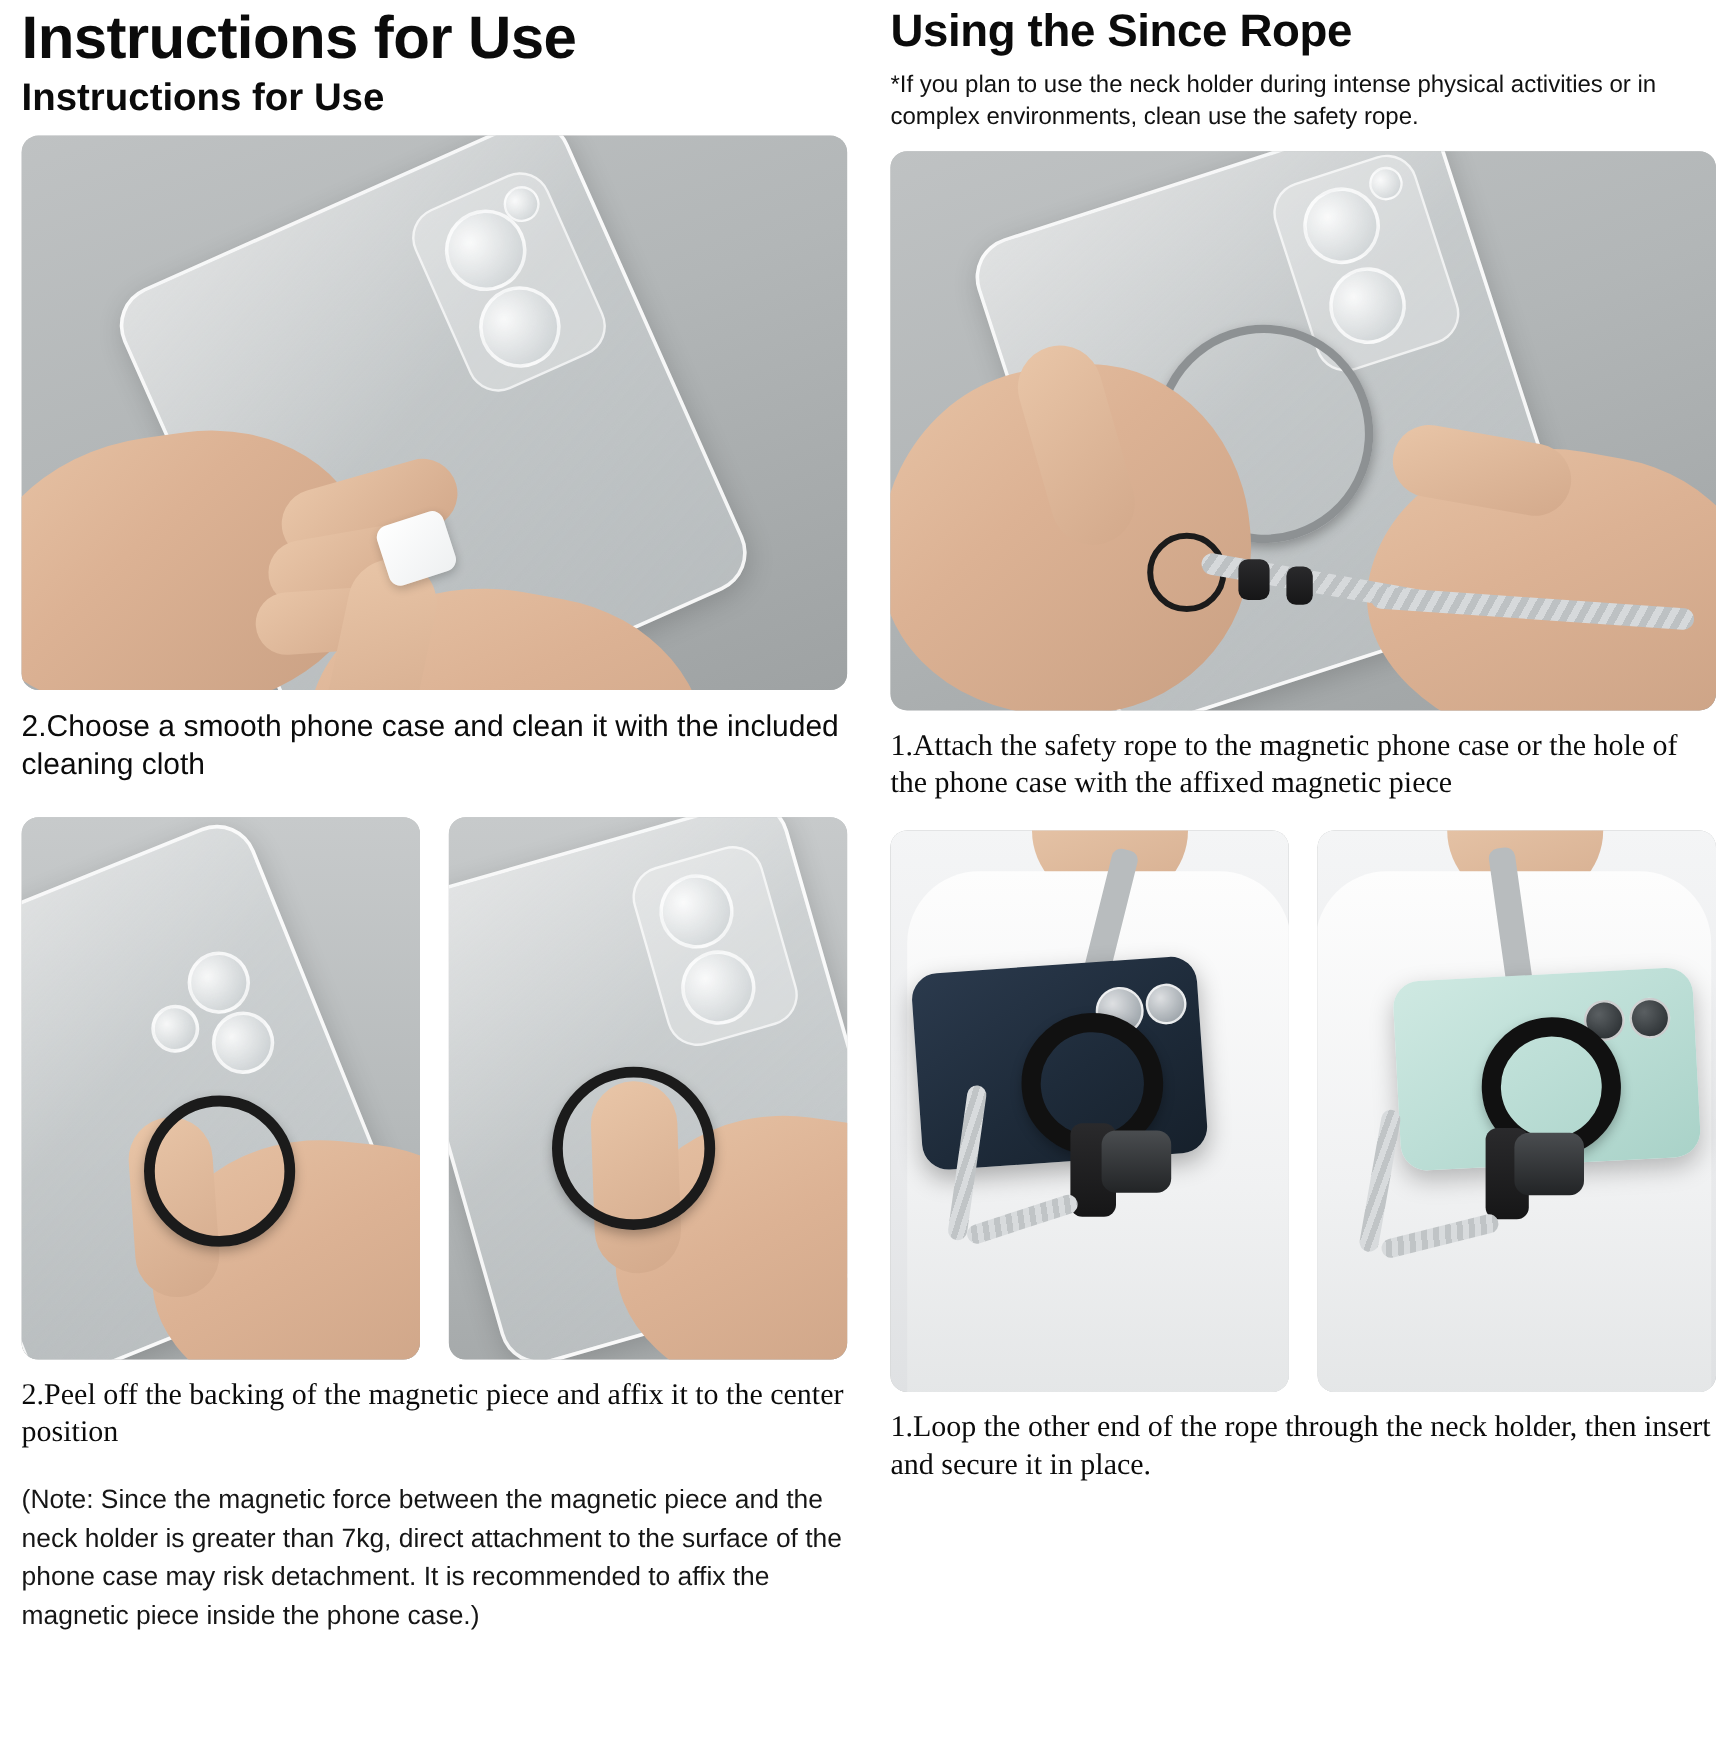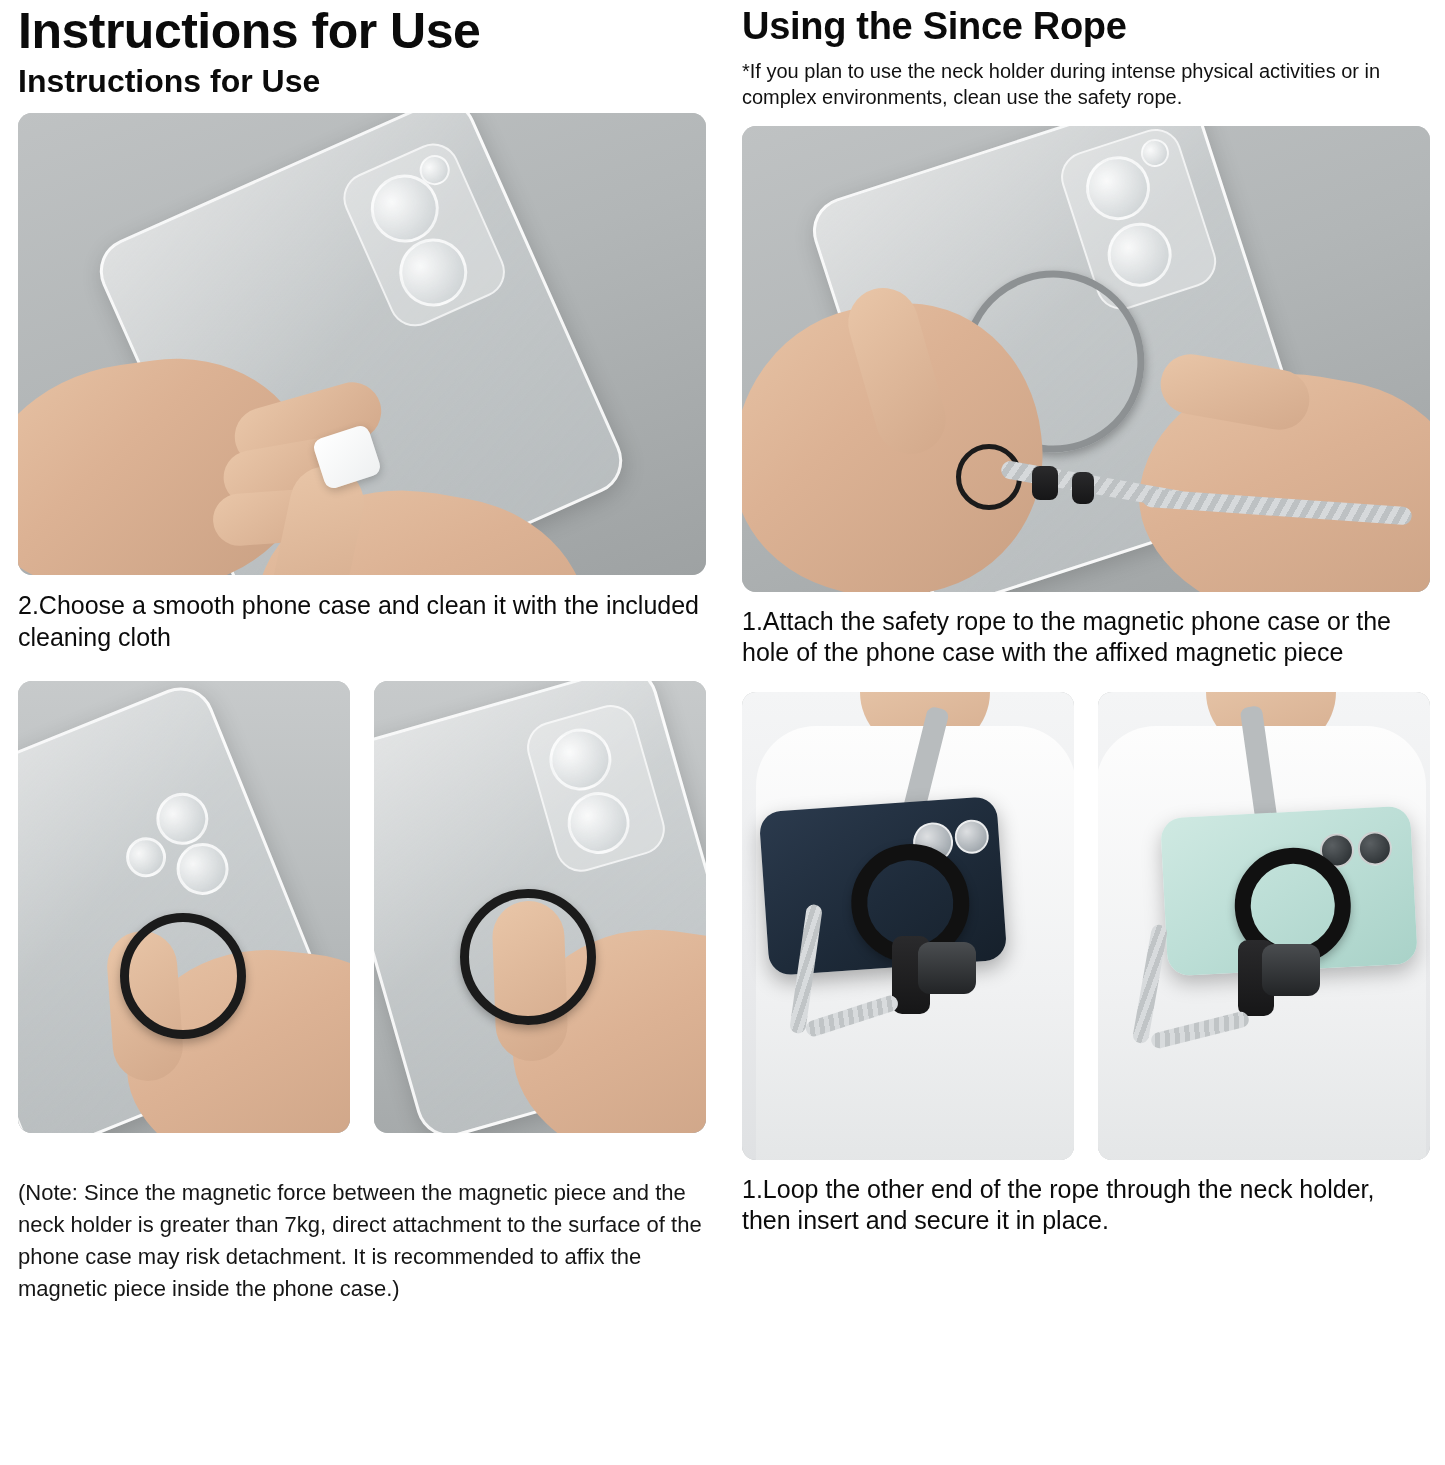--- a/index.html
+++ b/index.html
@@ -56,25 +56,25 @@
     line-height: 1.3;
     margin: 0 0 16px 0;
     color: #111;
   }
   .caption {
     font-size: 25px;
     line-height: 1.28;
     margin: 14px 0 0 0;
     color: #0b0b0b;
   }
-  .caption.tight { line-height: 1.24; }
+  .caption.tight { line-height: 1.24; font-family: Liberation Serif, serif; }
   .note-block {
     font-size: 22px;
     line-height: 1.45;
-    margin-top: 44px;
+    margin-top: 25px;
     color: #161616;
   }
 
   
   .photo {
     position: relative;
     border-radius: 14px;
     overflow: hidden;
     background: #b9bcbd;
   }
@@ -230,20 +230,21 @@
             <div class="lens" style="left:16px; top:12px; width:56px; height:56px;"></div>
             <div class="lens" style="left:16px; top:78px; width:56px; height:56px;"></div>
           </div>
         </div>
         <div class="hand" style="left:140px; top:250px; width:300px; height:240px; transform: rotate(8deg);"></div>
         <div class="finger" style="left:120px; top:220px; width:72px; height:160px; transform: rotate(-2deg); border-radius:36px;"></div>
         <div class="mag-ring" style="left:86px; top:208px; width:118px; height:118px;"></div>
       </div>
     </div>
 
+    <p class="caption tight">2.Peel off the backing of the magnetic piece and affix it to the center position</p>
 
     <p class="note-block">(Note: Since the magnetic force between the magnetic piece and the neck holder is greater than 7kg, direct attachment to the surface of the phone case may risk detachment. It is recommended to affix the magnetic piece inside the phone case.)</p>
   </div>
 
   <div class="col col-right">
 
     <h2 class="right-title">Using the Since Rope</h2>
     <p class="right-note">*If you plan to use the neck holder during intense physical activities or in complex environments, clean use the safety rope.</p>
 
     <div class="photo big" style="height:466px;">

